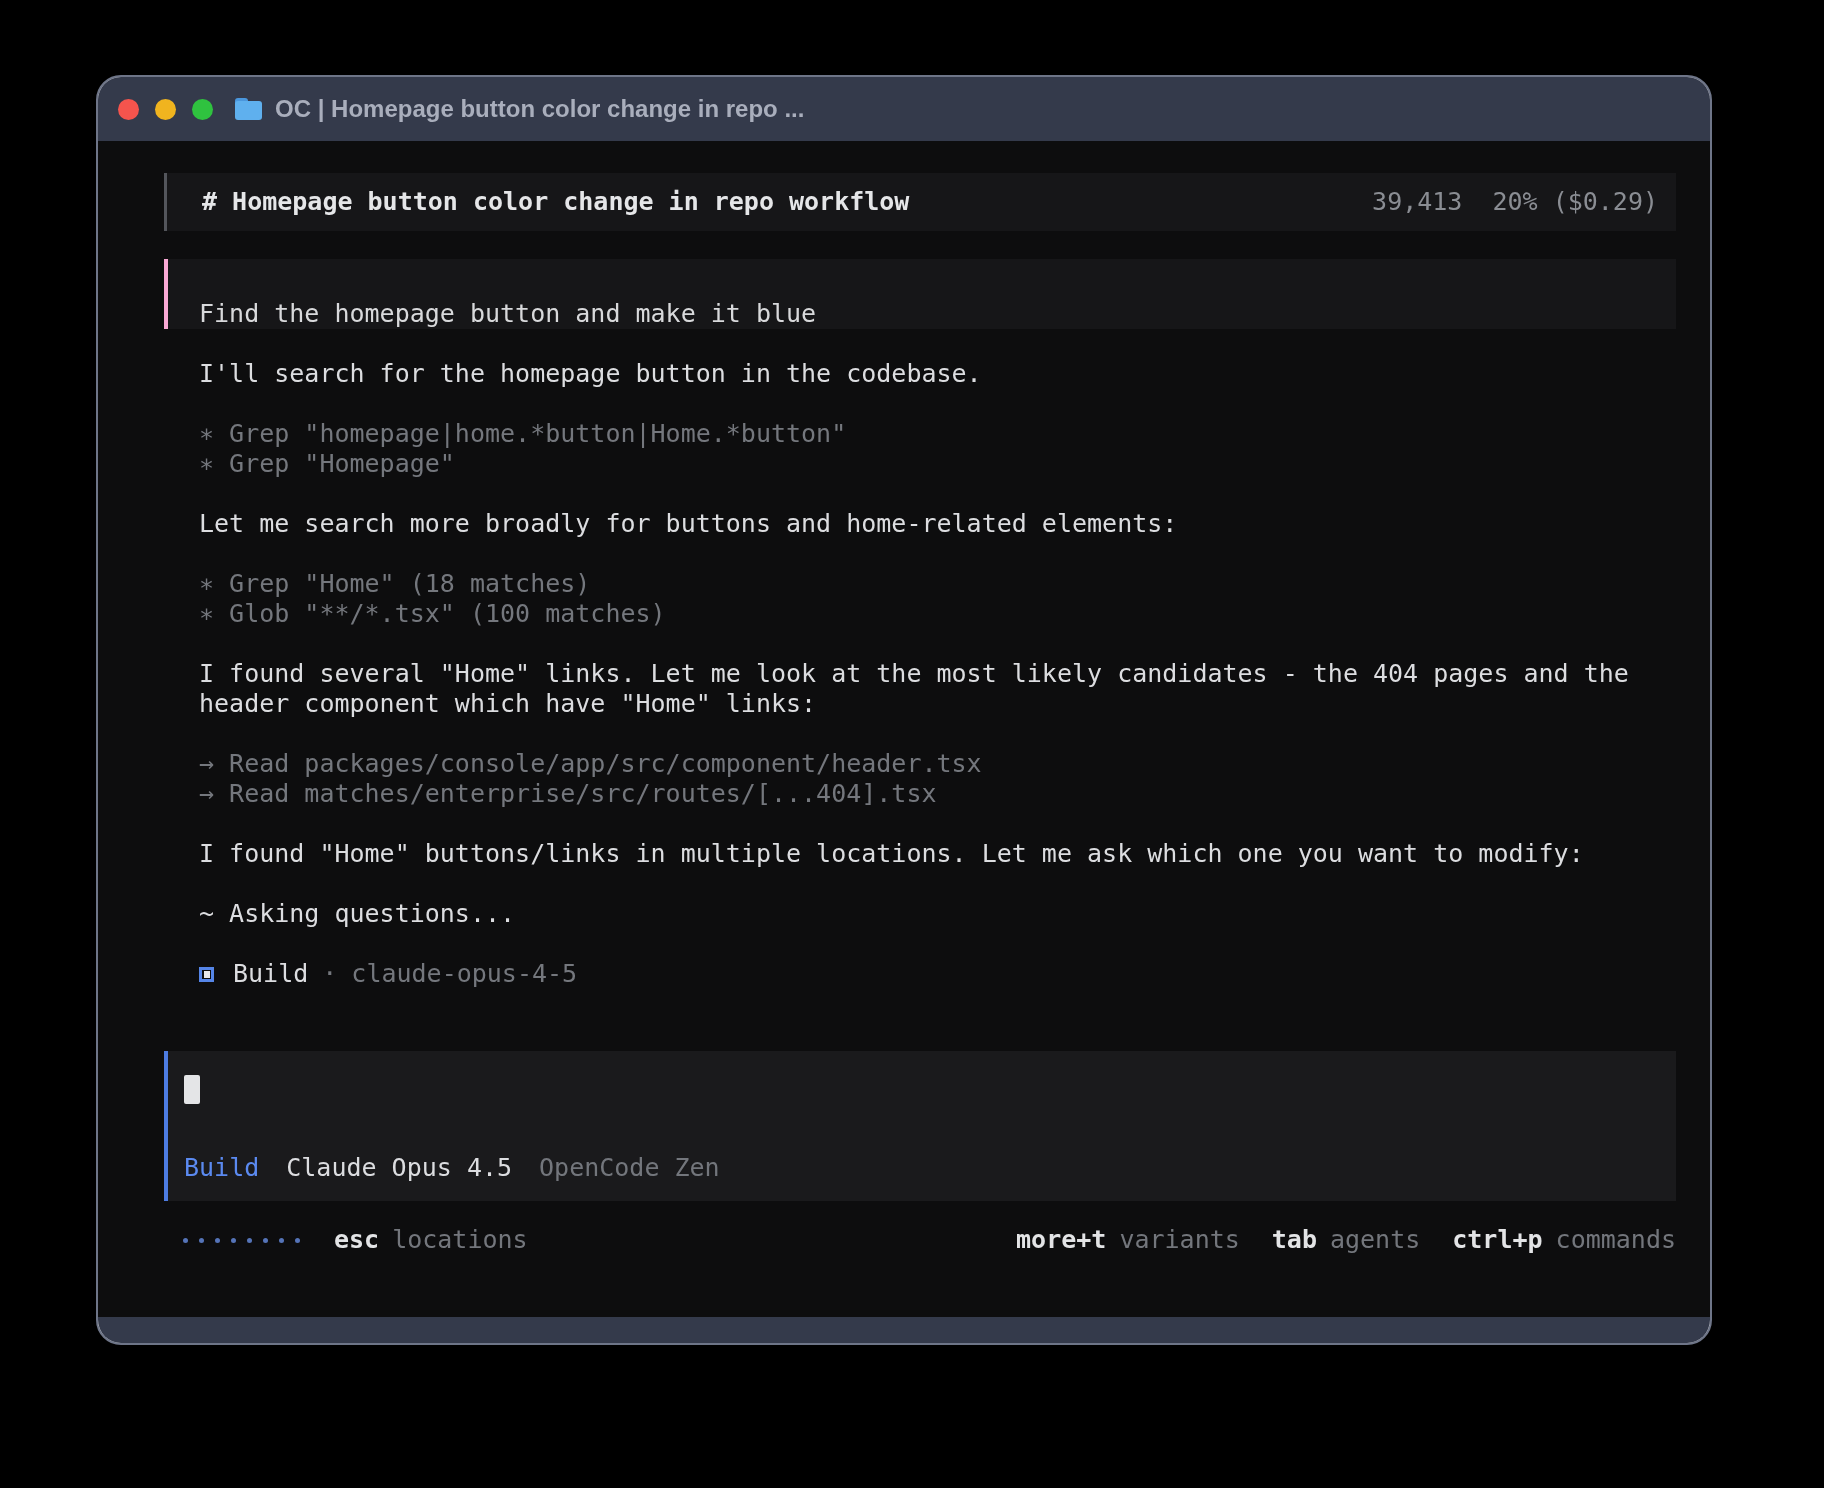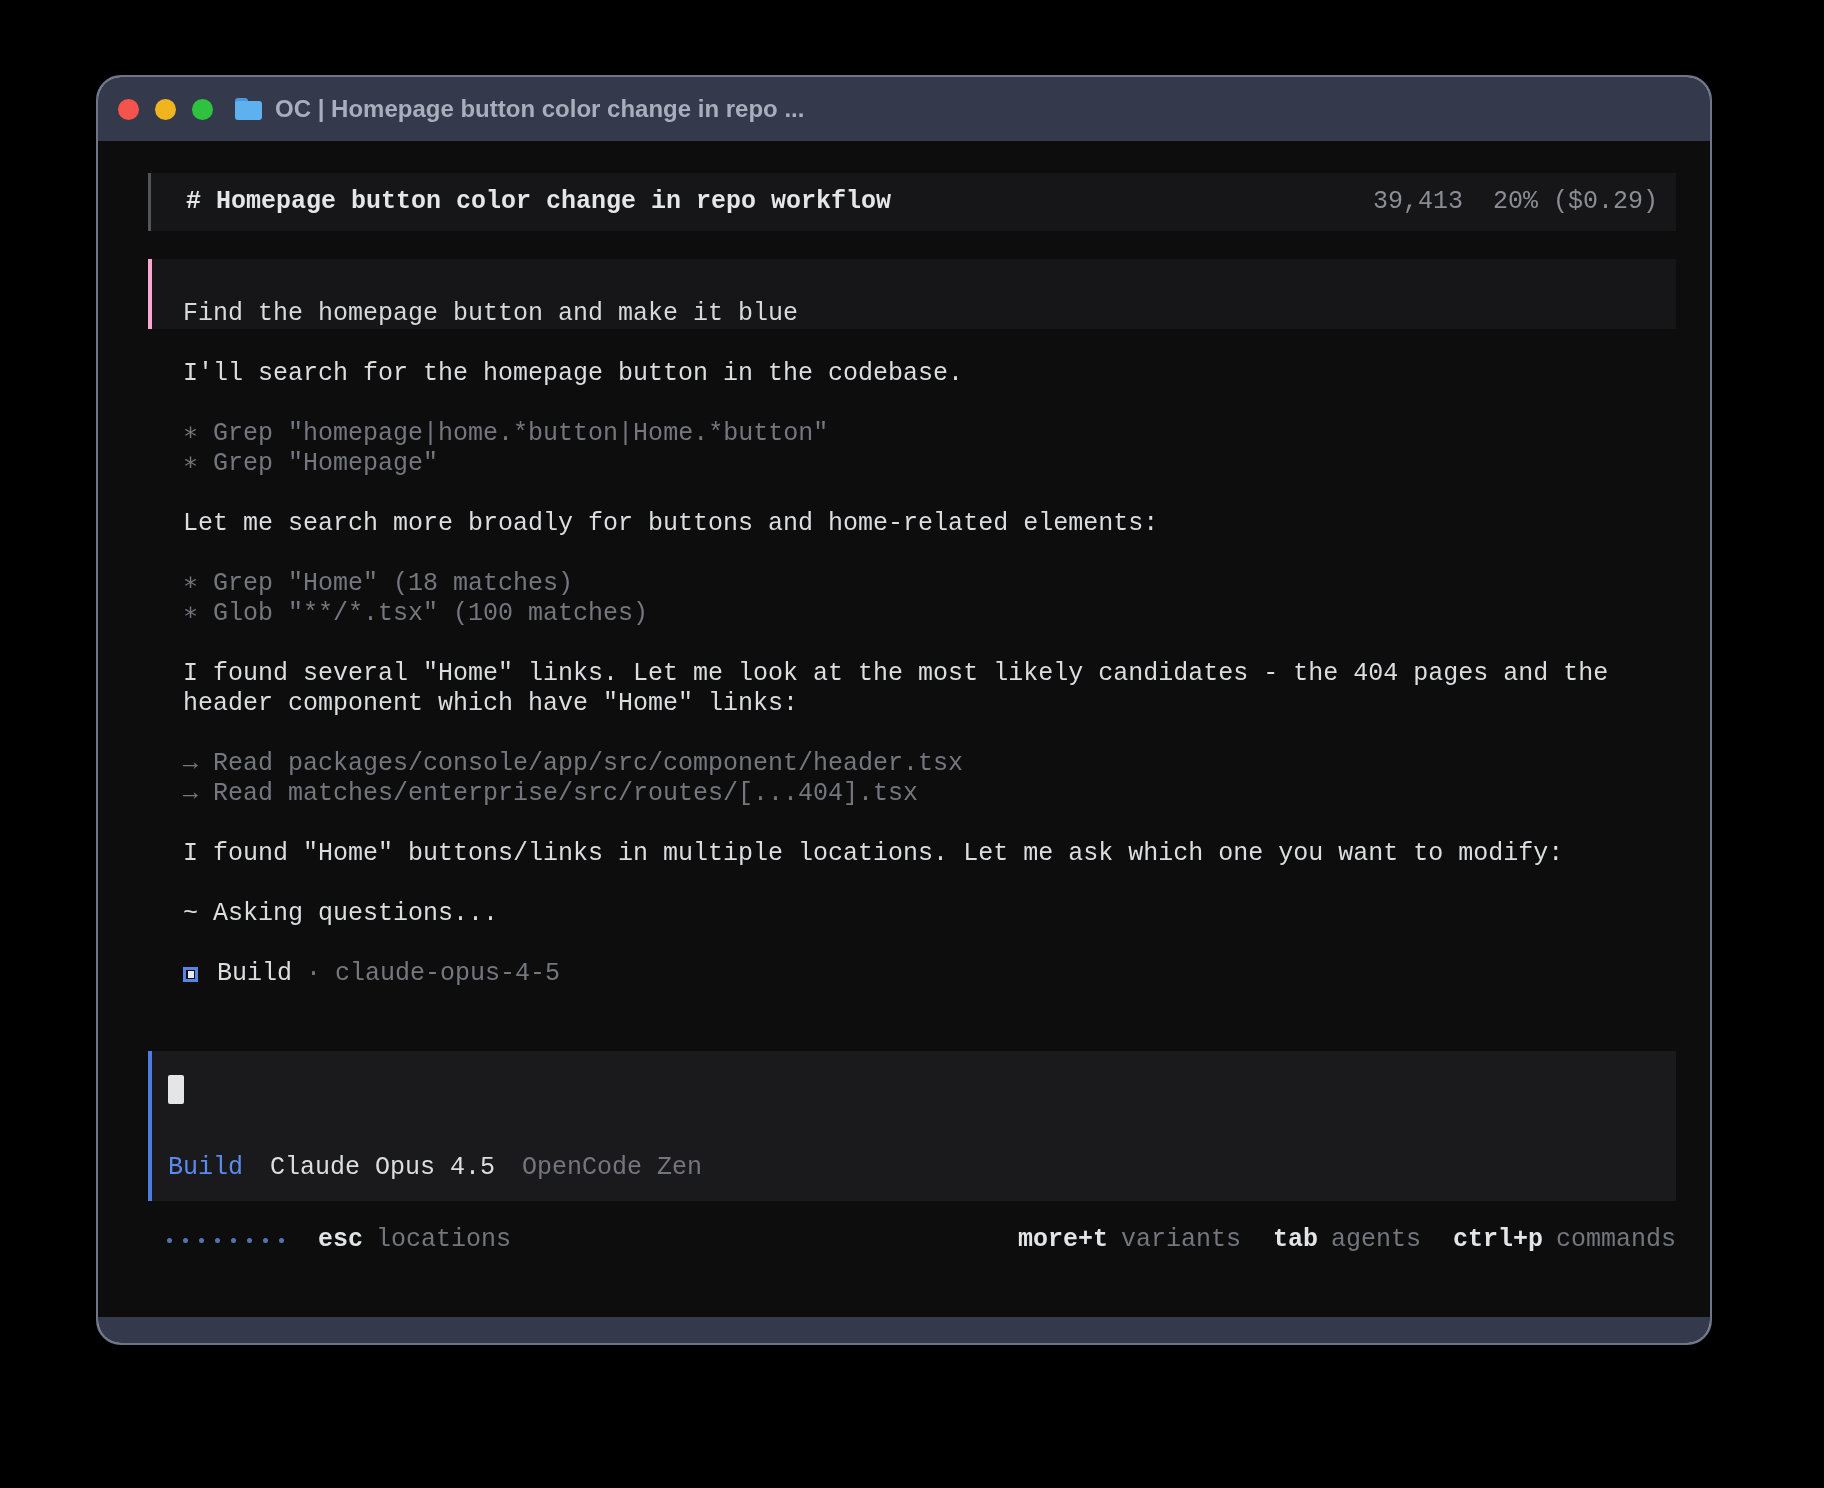--- a/index.html
+++ b/index.html
@@ -21,22 +21,22 @@
   .light.green{background:#2fc23f;}
   .folder{margin-left:22px;margin-right:13px;width:27px;height:22px;position:relative;flex:0 0 auto;}
   .folder .back{position:absolute;left:0;top:0;width:13px;height:8px;background:#4a97dd;border-radius:3px 3px 0 0;}
   .folder .front{position:absolute;left:0;top:3px;width:27px;height:19px;background:#5fb0ee;border-radius:3px;}
   .wtitle{
     font-family:"Liberation Sans","DejaVu Sans",sans-serif;font-weight:700;font-size:24px;
     color:#a9aebc;white-space:nowrap;
   }
 
   
-  .content{flex:1 1 auto;background:#0d0d0e;padding:32px 34px 0 50px;overflow:hidden;
-           font-size:25px;line-height:30px;font-family:Liberation Mono, monospace;}
+  .content{flex:1 1 auto;background:#0d0d0e;padding:32px 34px 0 66px;overflow:hidden;
+           font-size:25px;line-height:30px;}
   .panel{background:#161618;}
 
   .session-header{
     height:58px;border-left:3px solid #53555b;margin-bottom:28px;
     display:flex;align-items:center;justify-content:space-between;
     padding:0 18px 0 35px;
   }
   .session-title{color:#e5e6e8;font-weight:700;white-space:nowrap;}
   .session-usage{display:flex;gap:30px;color:#8a8d93;white-space:nowrap;align-items:flex-end;}
 

